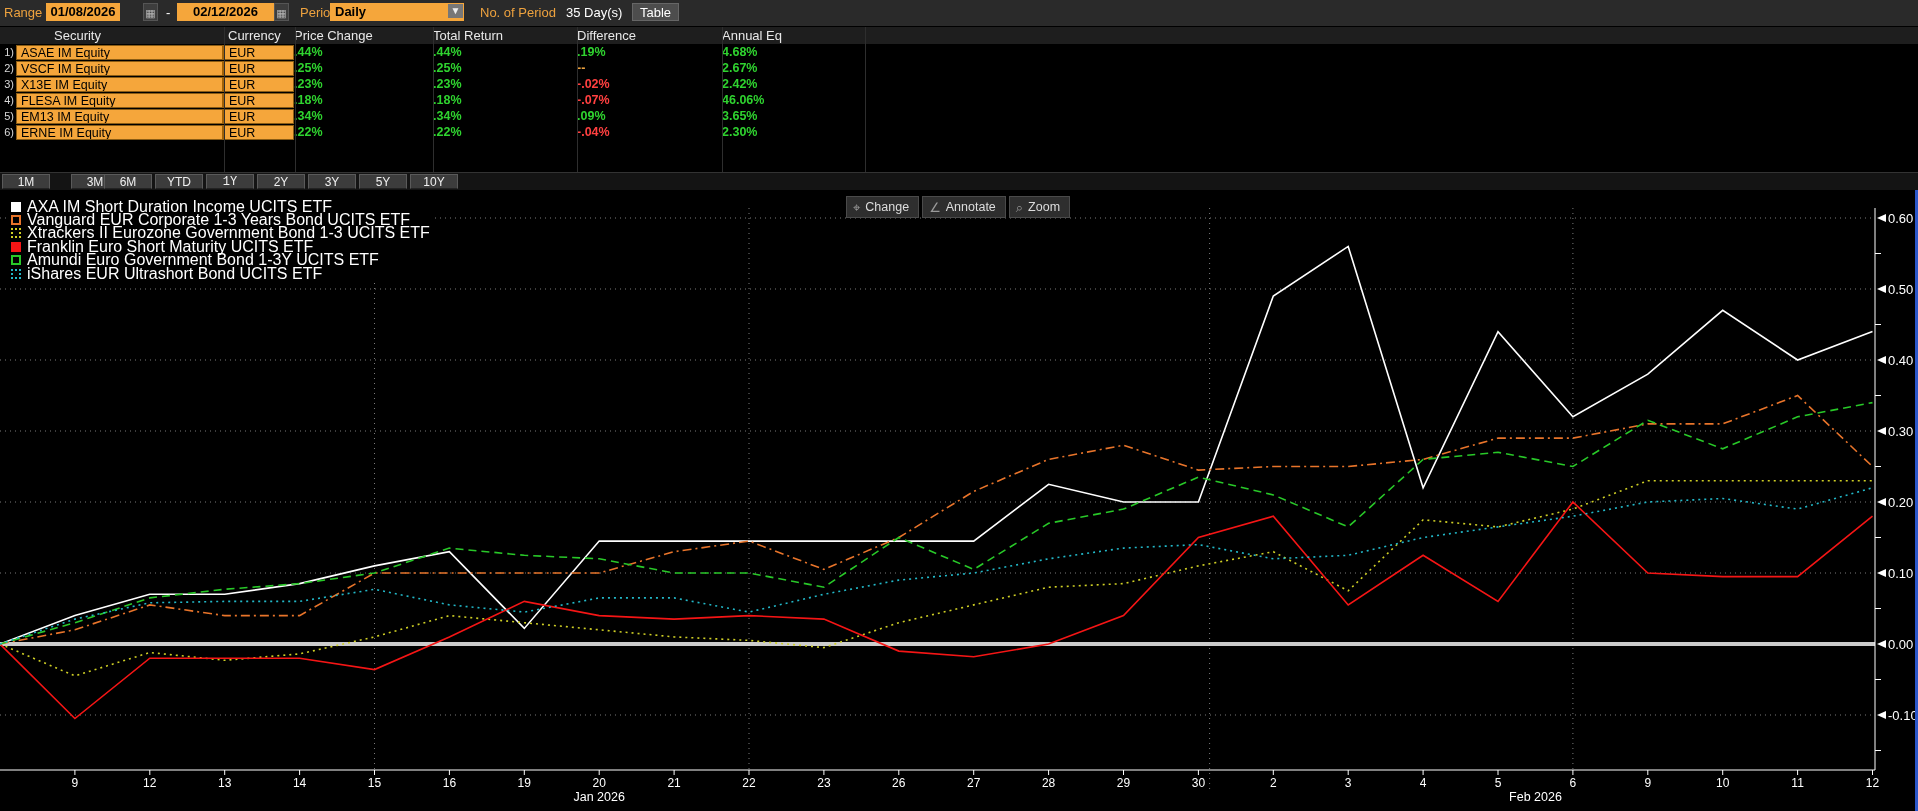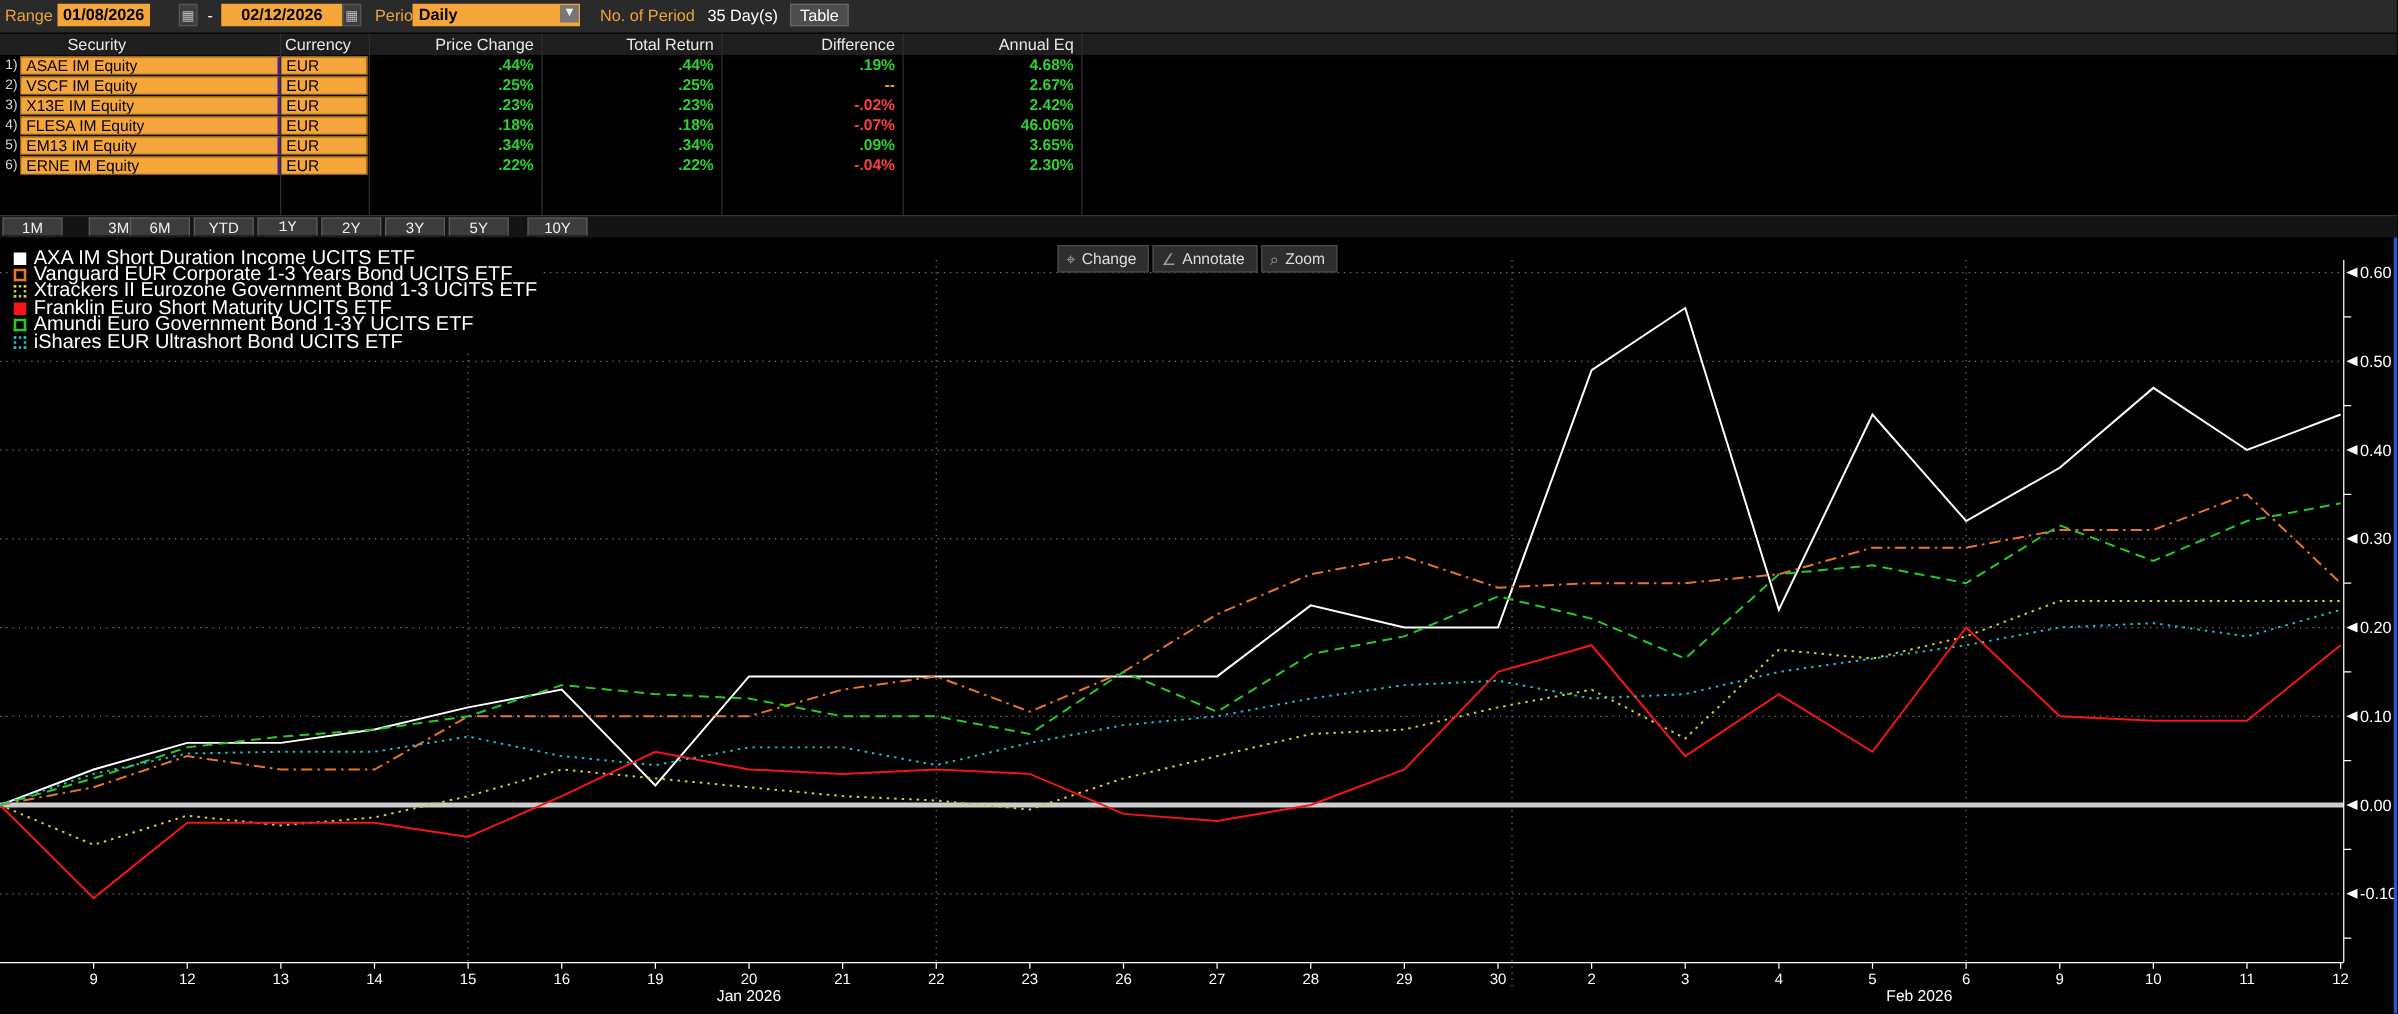--- a/index.html
+++ b/index.html
@@ -20,22 +20,22 @@
             color:#fff;font-size:13px;line-height:18px;border:1px solid #666;box-sizing:border-box;}
   
   #tablewrap{position:absolute;left:0;top:27px;width:1918px;}
   .tgrid{display:grid;grid-template-columns:16px 208px 70px 139px 144px 145px 143px 1053px;}
   #theader{height:17px;background:#1e1e1e;border-bottom:1px solid #000;}
   #theader .hc{font-size:13px;color:#e8e8e8;line-height:17px;white-space:nowrap;}
   .trow{height:15px;margin-bottom:1px;}
   .c{font-size:12.5px;line-height:15px;white-space:nowrap;overflow:hidden;}
   .num{color:#d8d8d8;font-size:11px;text-align:right;padding-right:2px;}
   .sec,.cur{background:#f5a63b;color:#000;padding-left:4px;border:1px solid #8a5c14;box-sizing:border-box;}
-  .sec{border-right:2px solid #4c1d95;}
-  .val{text-align:right;padding-right:6px;font-weight:bold;}
+  .sec{border-right:2px solid #a16207;}
+  .val{text-align:left;padding-right:6px;font-weight:bold;}
   .pos{color:#2fd32f;} .neg{color:#ff4040;} .na{color:#eea23e;}
   .colsep{position:absolute;top:0;width:1px;height:145px;background:#2e2e2e;}
   
   #tabbar{position:absolute;left:0;top:172px;width:1918px;height:18px;background:#141414;
           border-top:1px solid #333;border-bottom:1px solid #333;}
   .rtab{position:absolute;top:1px;width:48px;height:15px;background:#3c3c3c;border:1px solid #5a5a5a;
         border-bottom-color:#222;color:#f0f0f0;font-size:12px;text-align:center;line-height:15px;box-sizing:border-box;}
   
   #chart{position:absolute;left:0;top:190px;width:1918px;height:621px;background:#000;}
   #legend{position:absolute;left:8px;top:9px;z-index:5;background:#000;padding:1px 3px;}
@@ -154,21 +154,21 @@
 
   <div id="tabbar">
       <div class="rtab" style="left: 2px;">1M</div>
       <div class="rtab" style="left: 53px; margin-left: 18px;">3M</div>
       <div class="rtab" style="left: 104px;">6M</div>
       <div class="rtab" style="left: 155px;">YTD</div>
       <div class="rtab" style="left: 206px; font-family: Liberation Mono, monospace;">1Y</div>
       <div class="rtab" style="left: 257px;">2Y</div>
       <div class="rtab" style="left: 308px;">3Y</div>
       <div class="rtab" style="left: 359px;">5Y</div>
-      <div class="rtab" style="left: 422px;">10Y</div>
+      <div class="rtab" style="left: 410px;">10Y</div>
     </div>
 
   <div id="chart">
     <div id="legend">
         <div class="lrow">
           <span class="swatch" style="background: rgb(255, 255, 255);"></span>
           <span class="ltext">AXA IM Short Duration Income UCITS ETF</span>
         </div>
         <div class="lrow">
           <span class="swatch" style="border: 2px dashed rgb(232, 116, 42);"></span>

